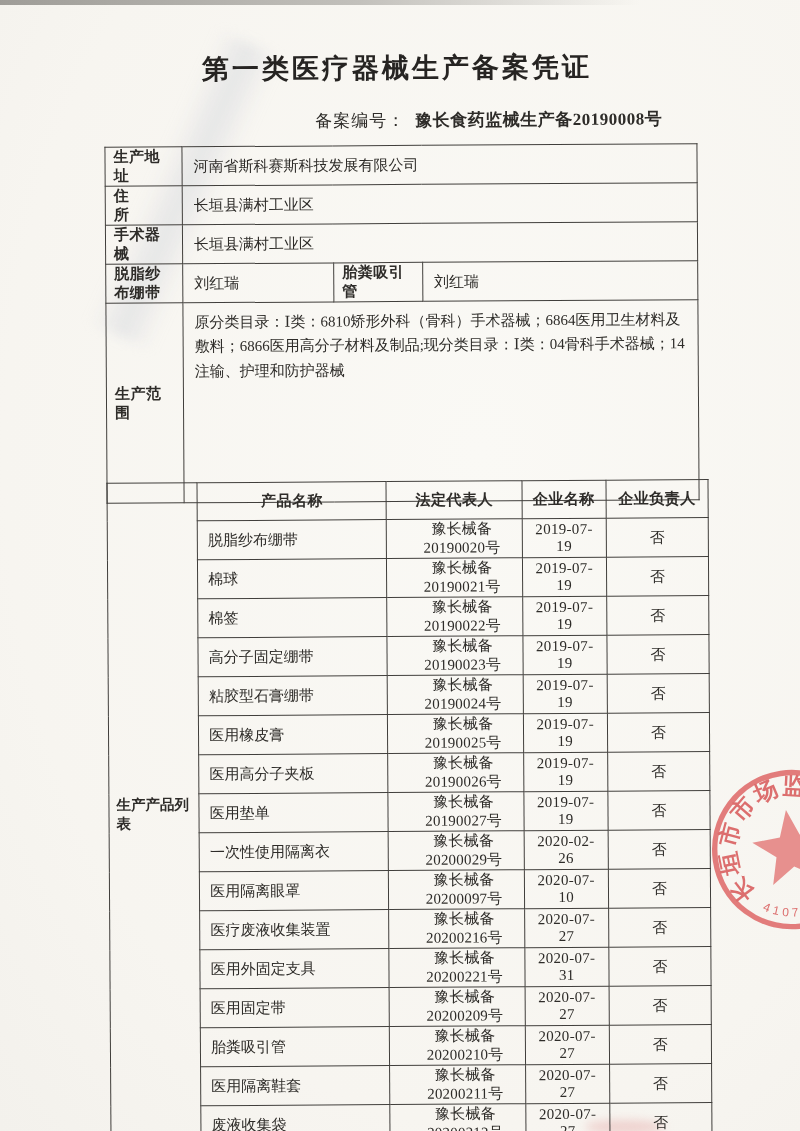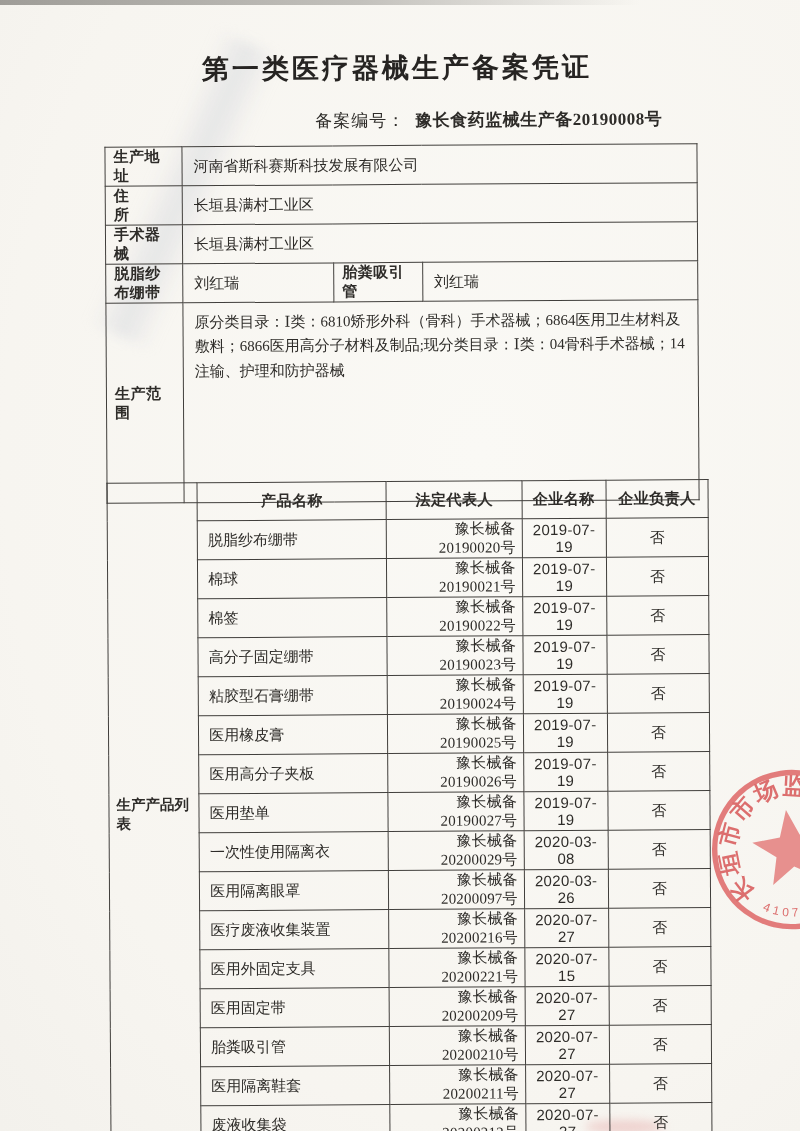--- a/index.html
+++ b/index.html
@@ -50,22 +50,22 @@
   .info-table tr.scope-row { height:200px; }
   .scope-cell { vertical-align:top; padding:7px 10px 0 11px !important; line-height:1.62; }
   .scope-lbl { vertical-align:middle; }
 
   .product-table { position:absolute; top:481px; left:107px; width:602px; }
   .product-table tr { height:38px; }
   .product-table td { text-align:center; }
   .product-table td.hdr { font-weight:700; letter-spacing:.5px; }
   .product-table td.section-lbl { font-weight:700; text-align:left; padding-left:7px; font-size:14.5px; letter-spacing:0; }
   .product-table td.pname { text-align:left; padding-left:10px; }
-  .product-table td.regno { text-align:right; padding-left:21px; letter-spacing:.2px; }
-  .product-table td.pdate { font-family:Liberation Sans, sans-serif; letter-spacing:.3px; }
+  .product-table td.regno { text-align:center; padding-left:21px; letter-spacing:.2px; }
+  .product-table td.pdate { font-family:Liberation Serif, serif; letter-spacing:.3px; }
 
   .seal {
     position:absolute; left:680px; top:742px;
     mix-blend-mode:multiply; opacity:.9;
     transform:rotate(-8deg);
   }
 </style>
 </head>
 <body>
 
@@ -174,39 +174,39 @@
         </tr>
         <tr>
           <td class="pname">医用垫单</td>
           <td class="regno">豫长械备20190027号</td>
           <td class="pdate">2019-07-19</td>
           <td class="entrusted">否</td>
         </tr>
         <tr>
           <td class="pname">一次性使用隔离衣</td>
           <td class="regno">豫长械备20200029号</td>
-          <td class="pdate">2020-03-08</td>
+          <td class="pdate">2020-02-26</td>
           <td class="entrusted">否</td>
         </tr>
         <tr>
           <td class="pname">医用隔离眼罩</td>
           <td class="regno">豫长械备20200097号</td>
-          <td class="pdate">2020-03-26</td>
+          <td class="pdate">2020-07-10</td>
           <td class="entrusted">否</td>
         </tr>
         <tr>
           <td class="pname">医疗废液收集装置</td>
           <td class="regno">豫长械备20200216号</td>
           <td class="pdate">2020-07-27</td>
           <td class="entrusted">否</td>
         </tr>
         <tr>
           <td class="pname">医用外固定支具</td>
           <td class="regno">豫长械备20200221号</td>
-          <td class="pdate">2020-07-15</td>
+          <td class="pdate">2020-07-31</td>
           <td class="entrusted">否</td>
         </tr>
         <tr>
           <td class="pname">医用固定带</td>
           <td class="regno">豫长械备20200209号</td>
           <td class="pdate">2020-07-27</td>
           <td class="entrusted">否</td>
         </tr>
         <tr>
           <td class="pname">胎粪吸引管</td>

